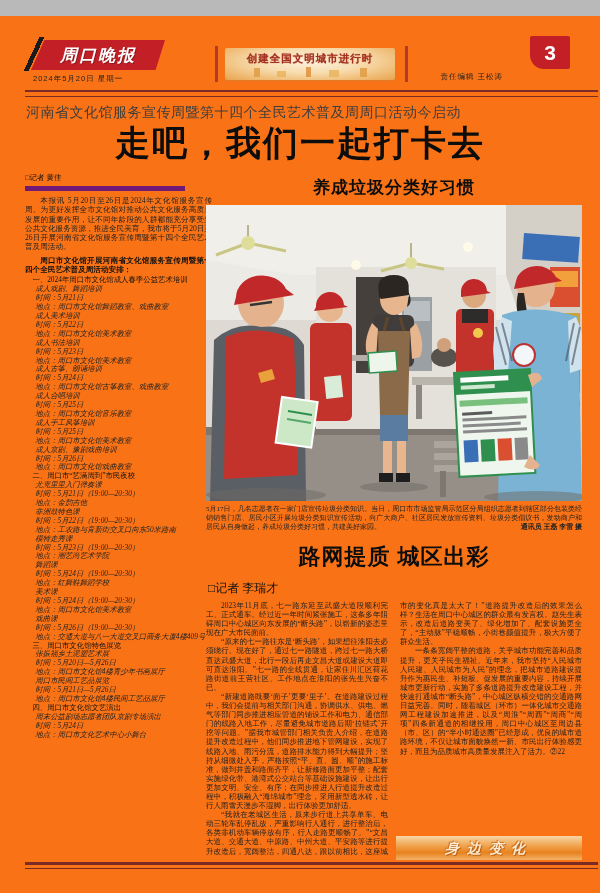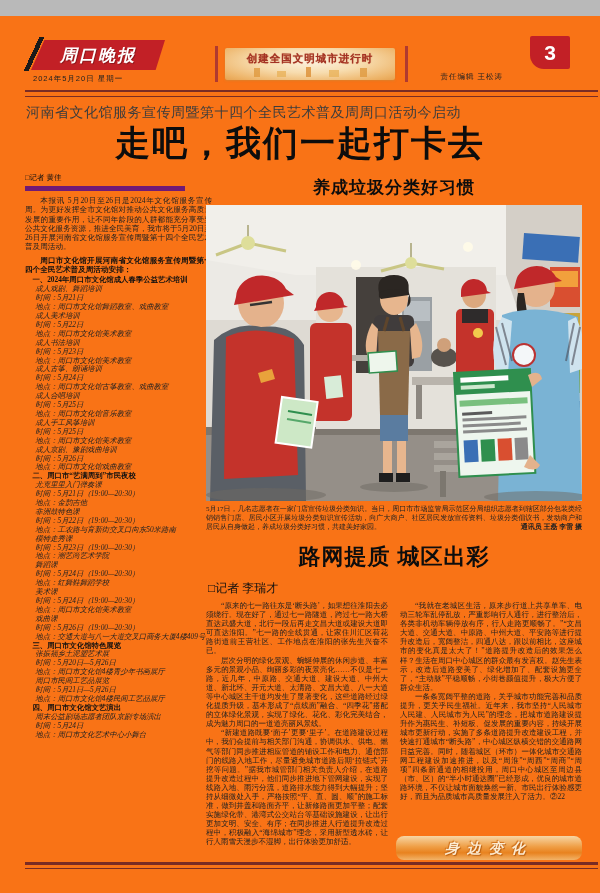--- a/index.html
+++ b/index.html
@@ -66,40 +66,40 @@
     font-size:35px; font-weight:900; color:#0d0d0d; letter-spacing:2px; }
   
   .leftcol { position:absolute; left:25px; top:157px; width:187px; height:686px; overflow:hidden; }
   .byline { font-size:7.5px; font-family:"Liberation Sans","DejaVu Sans",sans-serif;
     color:#111; padding-bottom:3px; border-bottom:5px solid #701a75; width:160px; margin-bottom:5px; }
   .paras p { font-size:7.6px; line-height:9.3px; text-align:justify; text-indent:2em; color:#222; }
   .sched-intro { font-size:7.6px; line-height:9.3px; font-weight:bold; text-indent:2em;
     margin-top:4px; color:#111; text-align:justify; }
   .schedule { margin-top:2px; font-style:italic; }
   .schedule p { font-size:7.4px; line-height:8.9px; color:#222; padding-left:1.4em; text-align:left; }
-  .schedule p.sec { font-weight:bold; font-style:normal; color:#111; padding-left:1em; }
+  .schedule p.sec { font-weight:normal; font-style:normal; color:#111; padding-left:1em; }
   
   .rightcol { position:absolute; left:206px; top:160px; width:376px; height:686px; }
   .photo-title { width:100%; text-align:center;
     font-family:"Liberation Sans","DejaVu Sans",sans-serif;
     font-size:17px; font-weight:900; color:#0d0d0d; letter-spacing:1px; margin-bottom:6px; }
   .photo { position:relative; width:376px; height:296px; background:#cfcac3; overflow:hidden; }
   .caption { margin-top:4px; font-size:7px; line-height:9px; text-align:justify; color:#222; }
   .caption .cap-text { text-indent:2em; display:inline; }
   .caption .credit { float:right; font-weight:bold; }
   .road-headline { width:100%; text-align:center; margin-top:10px;
     font-family:"Liberation Sans","DejaVu Sans",sans-serif;
     font-size:22px; font-weight:900; color:#0d0d0d; letter-spacing:1px; }
   .byline2 { font-size:12px; font-family:Liberation Serif, serif;
     color:#111; margin:8px 0 4px 2px; }
   .road-cols { column-count:2; column-gap:12px; column-fill:auto; height:258px; overflow:hidden; }
   .road-cols p { font-size:7.5px; line-height:9.1px; text-align:justify; text-indent:2em; color:#222; }
   .tag-box { position:absolute; right:0; bottom:2px; width:186px; height:24px;
     background:linear-gradient(180deg,#f7d6a5 0%,#ef9e45 45%,#e8821f 70%,#f2b368 100%);
-    border-radius:8px; text-align:center; line-height:24px;
+    border-radius:0; text-align:center; line-height:24px;
     font-family:"DejaVu Serif","Liberation Serif",serif; font-style:italic; font-weight:bold;
     font-size:14px; letter-spacing:8px; color:#fcebd2;
     text-shadow:1px 1px 1px #b85e10, -1px -1px 1px #d07018;
   }
 </style>
 </head>
 <body>
 
 <div class="page">
 
@@ -323,22 +323,22 @@
     </div>
 
     <p class="caption">
       <span class="cap-text">5月17日，几名志愿者在一家门店宣传垃圾分类知识。当日，周口市市场监管局示范区分局组织志愿者到辖区部分包装类经销销售门店、居民小区开展垃圾分类知识宣传活动，向广大商户、社区居民发放宣传资料、垃圾分类倡议书，发动商户和居民从自身做起，养成垃圾分类好习惯，共建美好家园。</span>
       <span class="credit">通讯员 王磊 李雷 摄</span>
     </p>
 
     <h2 class="road-headline">路网提质 城区出彩</h2>
     <div class="byline2">□记者 李瑞才</div>
     <div class="road-cols">
+        <p>2023年11月底，七一路东延至武盛大道段顺利完工、正式通车。经过近一年时间紧张施工，这条多年阻碍周口中心城区向东发展的“断头路”，以崭新的姿态呈现在广大市民面前。</p>
         <p>“原来的七一路往东是‘断头路’，如果想往淮阳去必须绕行。现在好了，通过七一路隧道，跨过七一路大桥直达武盛大道，北行一段后再走文昌大道或建设大道即可直达淮阳。”七一路的全线贯通，让家住川汇区荷花路街道前王营社区、工作地点在淮阳的张先生兴奋不已。</p>
-        <p>层次分明的绿化景观、蜿蜒伸展的休闲步道、丰富多元的景观小品、绚丽多彩的夜景亮化……不仅是七一路，近几年，中原路、交通大道、建设大道、中州大道、新北环、开元大道、太清路、文昌大道、八一大道等中心城区主干道均发生了显著变化，这些道路经过绿化提质升级，基本形成了“点线面”融合、“四季花”搭配的立体绿化景观，实现了绿化、花化、彩化完美结合，成为魅力周口的一道道亮丽风景线。</p>
         <p>“新建道路既要‘面子’更要‘里子’。在道路建设过程中，我们会提前与相关部门沟通，协调供水、供电、燃气等部门同步推进相应管道的铺设工作和电力、通信部门的线路入地工作，尽量避免城市道路后期‘拉链式’开挖等问题。”据我市城管部门相关负责人介绍，在道路提升改造过程中，他们同步推进地下管网建设，实现了线路入地、雨污分流，道路排水能力得到大幅提升；坚持从细微处入手，严格按照“平、直、圆、顺”的施工标准，做到井盖和路面齐平，让新修路面更加平整；配套实施绿化带、港湾式公交站台等基础设施建设，让出行更加文明、安全、有序；在同步推进人行道提升改造过程中，积极融入“海绵城市”理念，采用新型透水砖，让行人雨雪天漫步不湿脚，出行体验更加舒适。</p>
         <p>“我就在老城区生活，原来步行道上共享单车、电动三轮车乱停乱放，严重影响行人通行，进行整治后，各类非机动车辆停放有序，行人走路更顺畅了。”“文昌大道、交通大道、中原路、中州大道、平安路等进行提升改造后，宽阔整洁，四通八达，跟以前相比，这座城市的变化真是太大了！”道路提升改造后的效果怎么样？生活在周口中心城区的群众最有发言权。赵先生表示，改造后道路变美了、绿化增加了、配套设施更全了，“主动脉”平稳顺畅，小街巷颜值提升，极大方便了群众生活。</p>
         <p>一条条宽阔平整的道路，关乎城市功能完善和品质提升，更关乎民生福祉。近年来，我市坚持“人民城市人民建、人民城市为人民”的理念，把城市道路建设提升作为惠民生、补短板、促发展的重要内容，持续开展城市更新行动，实施了多条道路提升改造建设工程，并快速打通城市“断头路”，中心城区纵横交错的交通路网日益完善。同时，随着城区（环市）一体化城市交通路网工程建设加速推进，以及“周淮”“周西”“周商”“周项”四条新通道的相继投用，周口中心城区至周边县（市、区）的“半小时通达圈”已经形成，优良的城市道路环境，不仅让城市面貌焕然一新、市民出行体验感更好，而且为品质城市高质量发展注入了活力。②22</p>
       </div>
 
     <div class="tag-box">身边变化</div>
   </div>
 
   <div class="rule-double rule-bottom"></div>
 </div>

